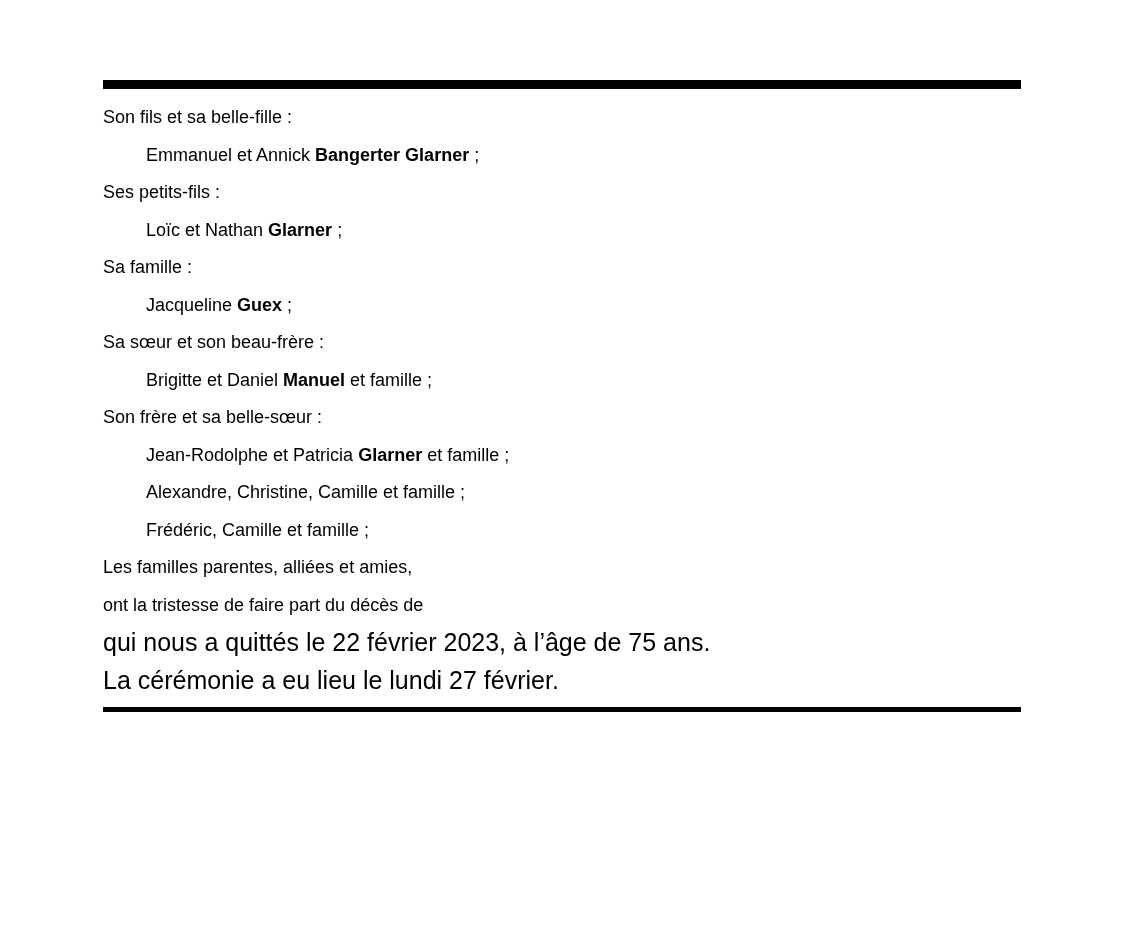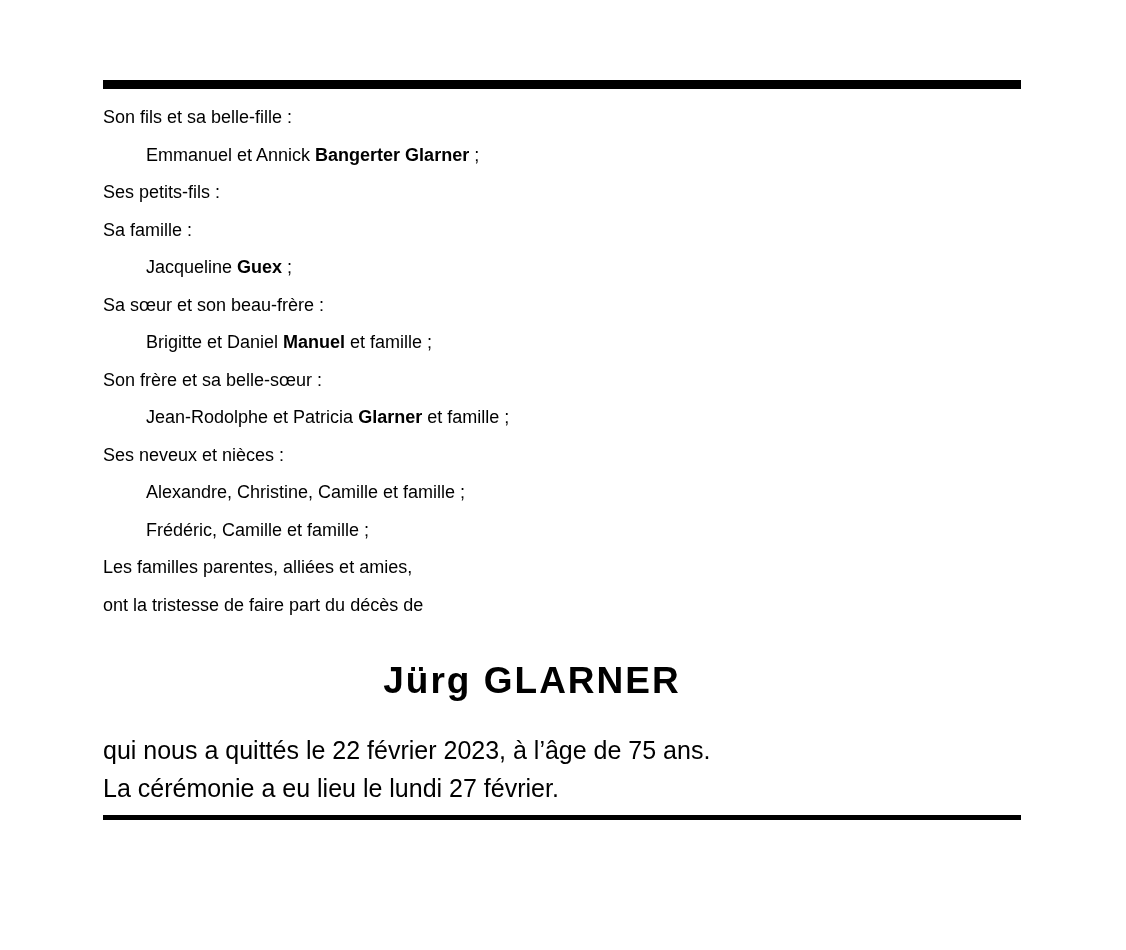--- a/index.html
+++ b/index.html
@@ -69,39 +69,38 @@
 <div class="notice">
 
   <div class="rule-top"></div>
 
   <div class="body-text">
 
     <div class="line">Son fils et sa belle-fille :</div>
     <div class="line indent"><span>Emmanuel et Annick </span><span class="strong">Bangerter Glarner</span><span> ;</span></div>
 
     <div class="line">Ses petits-fils :</div>
+    <div class="line indent"><span>Loïc et Nathan </span><span class="strong">Glarner</span><span> ;</span></div>
 
     <div class="line">Sa famille :</div>
     <div class="line indent"><span>Jacqueline </span><span class="strong">Guex</span><span> ;</span></div>
 
     <div class="line">Sa sœur et son beau-frère :</div>
     <div class="line indent"><span>Brigitte et Daniel </span><span class="strong">Manuel</span><span> et famille ;</span></div>
 
     <div class="line">Son frère et sa belle-sœur :</div>
     <div class="line indent"><span>Jean-Rodolphe et Patricia </span><span class="strong">Glarner</span><span> et famille ;</span></div>
 
-    <div class="line">Ses neveux et nièces :</div>
     <div class="line indent"><span>Alexandre, Christine, Camille et famille ;</span><span class="strong"></span><span></span></div>
     <div class="line indent"><span>Frédéric, Camille et famille ;</span><span class="strong"></span><span></span></div>
 
     <div class="line">Les familles parentes, alliées et amies,</div>
     <div class="line">ont la tristesse de faire part du décès de</div>
   </div>
 
-  <div class="deceased-name">Jürg GLARNER</div>
 
   <div class="closing">
     <div class="line">qui nous a quittés le 22 février 2023, à l’âge de 75 ans.</div>
     <div class="line">La cérémonie a eu lieu le lundi 27 février.</div>
   </div>
 
   <div class="rule-bottom"></div>
 </div>
 
 </body></html>

